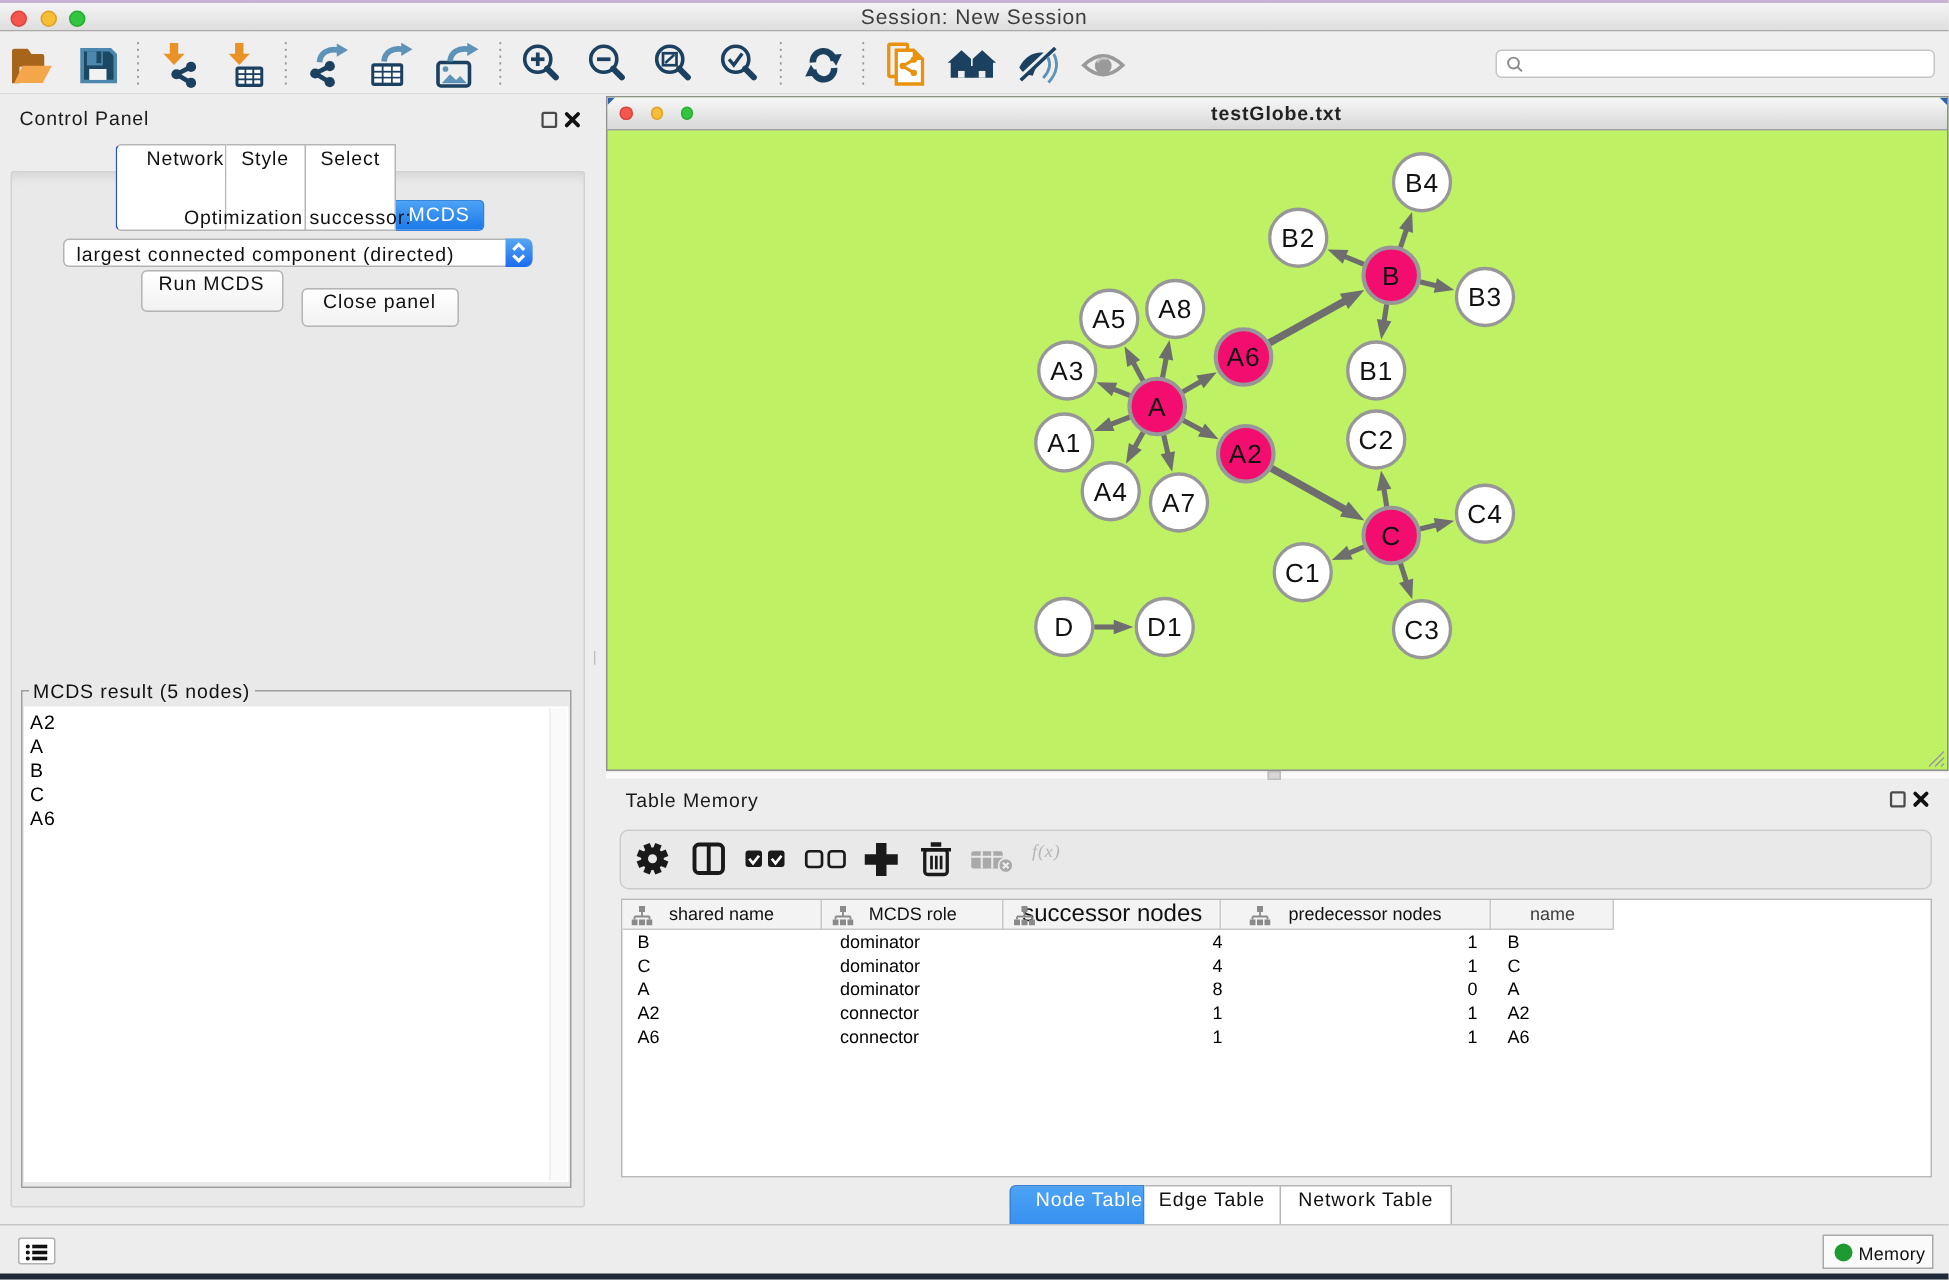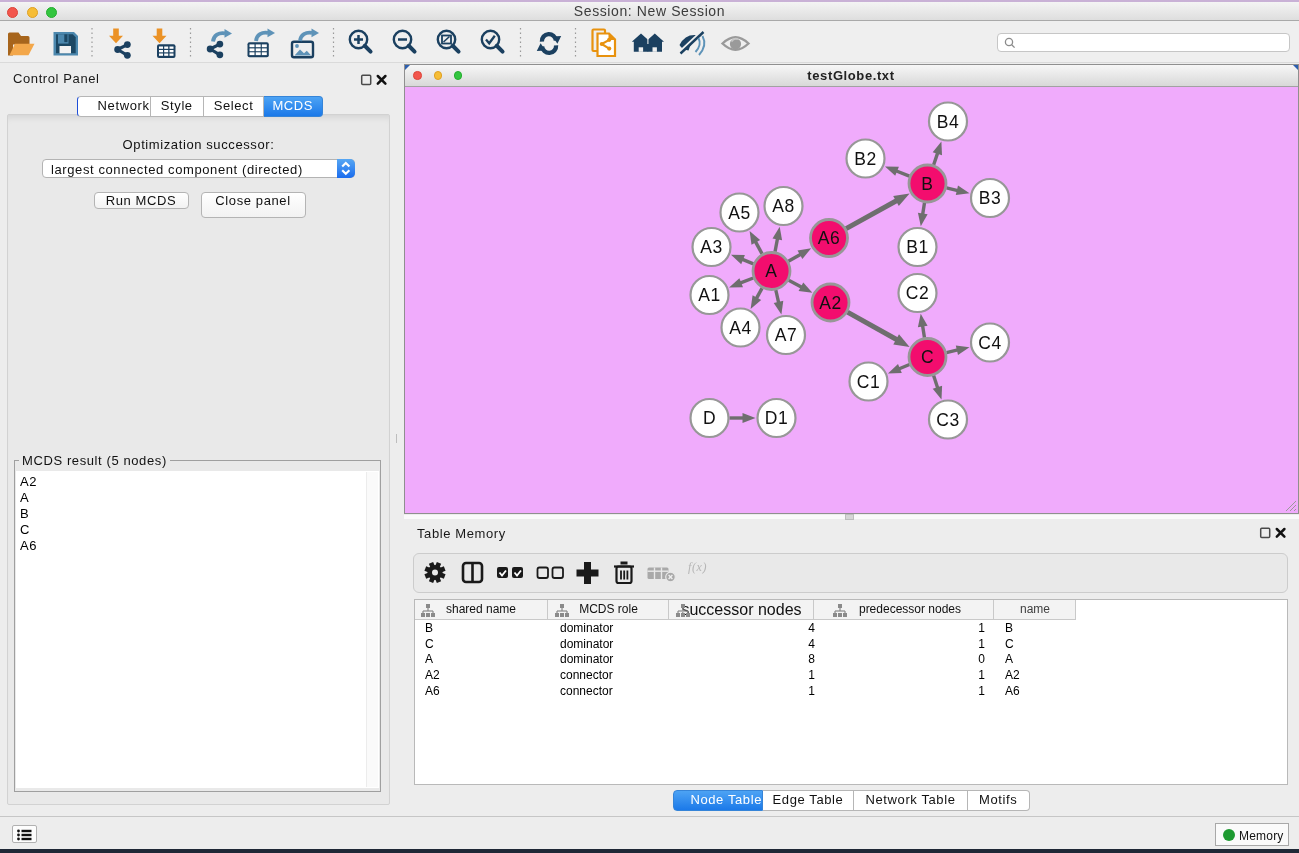--- a/index.html
+++ b/index.html
@@ -4,21 +4,21 @@
 <style>
 * { margin:0; padding:0; box-sizing:border-box; }
 html,body { width:1299px; height:853px; }
 body { position:relative; font-family:"Liberation Sans",sans-serif; background:#ededed; overflow:hidden; letter-spacing:0.6px; }
 .tbl { letter-spacing:0; }
 .abs { position:absolute; }
 .light { width:12px; height:12px; border-radius:50%; display:inline-block; }
 .seg { position:absolute; display:flex; }
 .seg span { display:block; background:#fff; border:1px solid #b6b6b6; border-left:none; font-size:13px; color:#111; text-align:center; line-height:18.5px; padding:0 12px; }
 .seg span:first-child { border-left:1px solid #1d4ed8; border-radius:4px 0 0 4px;text-align:right; }
-.seg span:last-child { border-radius:0 4px 4px 0; }
+.seg span:last-child { border-radius:0 4px 4px 0;margin-top:37px; }
 .seg span.sel { background:linear-gradient(#4da3f4,#1b79e9); color:#fff; border-color:#3584d8; }
 .btn { position:absolute; background:linear-gradient(#ffffff,#f2f2f2); border:1px solid #b4b4b4; border-radius:4px; font-size:13px; color:#111; text-align:center; }
 </style>
 </head>
 <body>
 
 <div class="abs" style="left:0;top:0;width:1299px;height:1.5px;background:#c9b1d6"></div>
 
 <div class="abs" style="left:0;top:2px;width:1299px;height:18.5px;background:linear-gradient(#f4f4f4,#dedede);border-bottom:1px solid #a9a9a9">
   <div class="light abs" style="left:6.7px;top:4.5px;width:11px;height:11px;background:#f2564d;border:1px solid #dc4439"></div>
@@ -153,36 +153,36 @@
 <div class="abs" style="left:42px;top:159px;width:313px;height:19px;background:#fff;border:1px solid #b3b3b3;border-radius:4px">
   <div class="abs" style="left:8px;top:1.5px;font-size:13px;color:#111">largest connected component (directed)</div>
   <div class="abs" style="right:-1px;top:-1px;width:18.5px;height:19px;background:linear-gradient(#57a7f3,#1a6cee);border-radius:0 5px 5px 0">
     <svg width="18" height="19" viewBox="0 0 18 19">
         <path d="M5.2 7.6 l3.6 -3.6 l3.6 3.6" fill="none" stroke="#fff" stroke-width="2.1"></path>
         <path d="M5.2 11.2 l3.6 3.6 l3.6 -3.6" fill="none" stroke="#fff" stroke-width="2.1"></path>
       </svg>
   </div>
 </div>
 
-<div class="btn" style="left:93.5px;top:192px;width:95px;height:17px;line-height:15px">Run MCDS</div>
+<div class="btn" style="left:93.5px;top:180px;width:95px;height:28px;line-height:15px">Run MCDS</div>
 <div class="btn" style="left:200.5px;top:192px;width:105px;height:26px;line-height:15px">Close panel</div>
 
 <fieldset class="abs" style="left:14px;top:453px;width:367px;height:339px;border:1px solid #9f9f9f;border-radius:0">
   <legend style="font-size:13px;color:#111;margin-left:4px;padding:0 3px">MCDS result (5 nodes)</legend>
 </fieldset>
 <div class="abs" style="left:16px;top:471px;width:363px;height:317px;background:#fff">
   <div style="font-size:13px;color:#000;line-height:16px;padding:3px 0 0 4px">A2<br>A<br>B<br>C<br>A6</div>
   <div class="abs" style="right:1px;top:1px;width:12px;height:315px;background:#fafafa;border-left:1px solid #ececec"></div>
 </div>
 
 <div class="abs" style="left:396px;top:434px;width:6px;height:9px;background:#d6d6d6;border:1px solid #bdbdbd"></div>
 
 <div class="abs" style="left:397px;top:63px;width:902px;height:753px;background:#ededed"></div>
 
-<div class="abs" style="left:403.5px;top:63.5px;width:895px;height:450px;border:1px solid #8f8f8f;background:#f0abfc">
+<div class="abs" style="left:403.5px;top:63.5px;width:895px;height:450px;border:1px solid #8f8f8f;background:#bef264">
   <div class="abs" style="left:0;top:0;width:893px;height:22px;background:linear-gradient(#f7f7f7,#d8d8d8);border-bottom:1px solid #a2a2a2">
     <div class="light abs" style="left:8.6px;top:6.6px;width:8.5px;height:8.5px;background:#f2564d;border:1px solid #dc4439"></div>
     <div class="light abs" style="left:29px;top:6.6px;width:8.5px;height:8.5px;background:#f6bd36;border:1px solid #dfa023"></div>
     <div class="light abs" style="left:49px;top:6.6px;width:8.5px;height:8.5px;background:#33c53f;border:1px solid #24ad2e"></div>
     <div style="text-align:center;font-size:13px;font-weight:bold;color:#222;line-height:22px">testGlobe.txt</div>
   </div>
   <div class="abs" style="left:0;top:22.5px;width:893px;height:426px;overflow:hidden">
     <svg width="894" height="428" viewBox="0 0 894 428" style="position:absolute;left:0;top:0;font-family:'Liberation Sans',sans-serif">
 <line x1="357.1" y1="166.9" x2="349.9" y2="153.6" stroke="#6e6e6e" stroke-width="3.4"></line>
 <polygon points="344.6,143.9 355.1,153.0 346.5,157.7" fill="#6e6e6e"></polygon>

